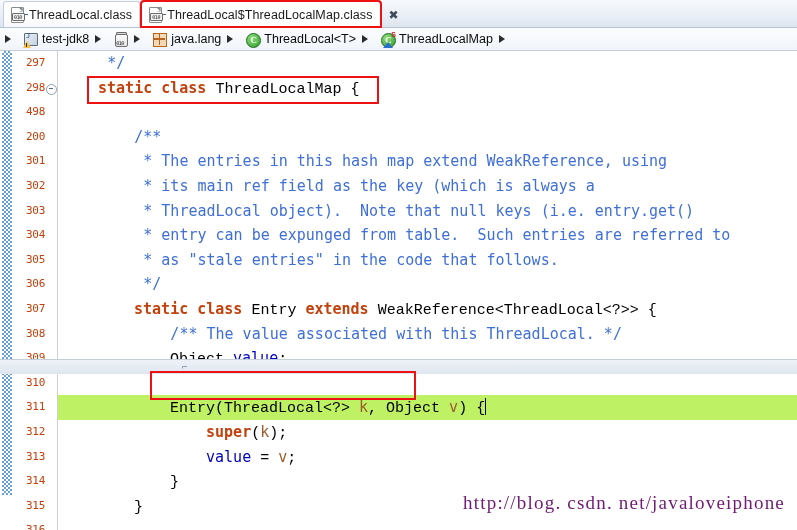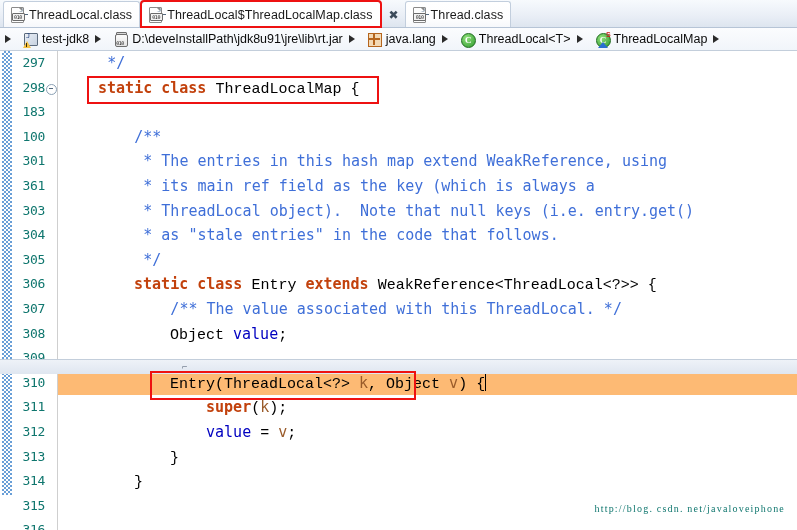--- a/index.html
+++ b/index.html
@@ -125,56 +125,56 @@
     background-color:#ffffff;
     opacity:.85;
   }
   .gutter{
     width:45px;flex:0 0 45px;background:#ffffff;
     border-right:1px solid #cfcfcf;position:relative;
     font-family:"DejaVu Sans Mono",monospace;
   }
   .lnum{
     height:24.6px;line-height:24.6px;text-align:right;padding-right:12px;
-    font-size:13px;color:#0f766e;letter-spacing:-.3px;position:relative;
+    font-size:11px;color:#c2410c;letter-spacing:-.3px;position:relative;
   }
   .fold{
     position:absolute;right:0px;top:8px;width:9px;height:9px;
     border:1px solid #8aa0b4;border-radius:50%;background:#ffffff;
   }
   .fold:after{
     content:"";position:absolute;left:1.5px;top:3px;width:4px;height:1px;background:#53697e;
   }
   .code{
     position:relative;flex:1;background:#ffffff;overflow:hidden;
     font-family:"DejaVu Sans Mono",monospace;font-size:15px;
   }
   .ln{
     height:24.6px;line-height:24.6px;white-space:pre;padding-left:4px;
     position:relative;
   }
-  .ln.cur{background:#fdba74;}
+  .ln.cur{background:#bef264;}
   .kw{color:#c2410c;font-weight:bold;}
   .cmt{color:#3f6fd8;}
   .plain{color:#000000;font-family:Liberation Mono, monospace;}
   .param{color:#9a5b2a;}
   .fld{color:#0000c0;}
   .caret{
     display:inline-block;width:0;border-left:1.4px solid #000;height:17px;
     vertical-align:-3px;margin-left:0px;
   }
 
   
   .redbox{
     position:absolute;border:2.3px solid #ee1111;pointer-events:none;z-index:5;
   }
 
   .watermark{
     position:absolute;right:12px;bottom:18px;
-    font-family:"Liberation Serif",serif;font-size:10px;color:#0f766e;
+    font-family:"Liberation Serif",serif;font-size:19px;color:#701a75;
     letter-spacing:1.2px;white-space:nowrap;
   }
   .statusbar{
     position:absolute;left:0;bottom:0;width:797px;height:14px;
     background:linear-gradient(180deg,#eef2f8,#dfe6f0);
     border-top:1px solid #c3cedb;
   }
   .statusbar .hdl{
     position:absolute;left:182px;top:2px;font-size:9px;color:#7b8798;
     font-family:"DejaVu Sans Mono",monospace;
@@ -202,28 +202,20 @@
           <span class="fold"></span>
           <span class="bits">010</span>
       </span>
       <span class="tab-label">ThreadLocal$ThreadLocalMap.class</span>
     </div>
 
     <div style="display:flex;align-items:center;height:25px;padding:0 6px 0 4px;">
       <span class="tab-close">✖</span>
     </div>
 
-    <div class="tab">
-      <span class="clsicon">
-        <span class="pg"></span>
-          <span class="fold"></span>
-          <span class="bits">010</span>
-      </span>
-      <span class="tab-label">Thread.class</span>
-    </div>
   </div>
 
   <div class="breadcrumb">
 
     <span class="arrow"></span>
     <span class="crumb">
       <span class="bcicon ic-proj">
         <span class="p1"></span>
           <span class="p2">J</span>
           <span class="warn"></span>
@@ -232,21 +224,20 @@
       <span>test-jdk8</span>
     </span>
 
     <span class="arrow"></span>
     <span class="crumb">
       <span class="bcicon ic-jar">
         <span class="lid"></span>
           <span class="body"></span>
           <span class="num">010</span>
       </span>
-      <span>D:\deveInstallPath\jdk8u91\jre\lib\rt.jar</span>
     </span>
 
     <span class="arrow"></span>
     <span class="crumb">
       <span class="bcicon ic-pkg">
         <span class="grid"></span>
           <span class="vl"></span>
           <span class="hl"></span>
       </span>
       <span>java.lang</span>
@@ -275,24 +266,24 @@
 
   <div class="editor">
 
     <div class="changebar">
       <div class="hatch"></div>
     </div>
 
     <div class="gutter" id="gutter">
         <div class="lnum">297</div>
         <div class="lnum">298<span class="fold"></span></div>
-        <div class="lnum">183</div>
-        <div class="lnum">100</div>
+        <div class="lnum">498</div>
+        <div class="lnum">200</div>
         <div class="lnum">301</div>
-        <div class="lnum">361</div>
+        <div class="lnum">302</div>
         <div class="lnum">303</div>
         <div class="lnum">304</div>
         <div class="lnum">305</div>
         <div class="lnum">306</div>
         <div class="lnum">307</div>
         <div class="lnum">308</div>
         <div class="lnum">309</div>
         <div class="lnum">310</div>
         <div class="lnum">311</div>
         <div class="lnum">312</div>
@@ -303,20 +294,21 @@
       </div>
 
     <div class="code" id="code">
         <div class="ln"><span class="cmt">     */</span></div>
         <div class="ln"><span class="plain">    </span><span class="kw">static class </span><span class="plain">ThreadLocalMap {</span></div>
         <div class="ln"><span class="plain"></span></div>
         <div class="ln"><span class="cmt">        /**</span></div>
         <div class="ln"><span class="cmt">         * The entries in this hash map extend WeakReference, using</span></div>
         <div class="ln"><span class="cmt">         * its main ref field as the key (which is always a</span></div>
         <div class="ln"><span class="cmt">         * ThreadLocal object).  Note that null keys (i.e. entry.get()</span></div>
+        <div class="ln"><span class="cmt">         * entry can be expunged from table.  Such entries are referred to</span></div>
         <div class="ln"><span class="cmt">         * as "stale entries" in the code that follows.</span></div>
         <div class="ln"><span class="cmt">         */</span></div>
         <div class="ln"><span class="plain">        </span><span class="kw">static class </span><span class="plain">Entry </span><span class="kw">extends </span><span class="plain">WeakReference&lt;ThreadLocal&lt;?&gt;&gt; {</span></div>
         <div class="ln"><span class="cmt">            /** The value associated with this ThreadLocal. */</span></div>
         <div class="ln"><span class="plain">            Object </span><span class="fld">value</span><span class="plain">;</span></div>
         <div class="ln"><span class="plain"></span></div>
         <div class="ln cur"><span class="plain">            Entry(ThreadLocal&lt;?&gt; </span><span class="param">k</span><span class="plain">, Object </span><span class="param">v</span><span class="plain">) {</span><span class="caret"></span></div>
         <div class="ln"><span class="plain">                </span><span class="kw">super</span><span class="plain">(</span><span class="param">k</span><span class="plain">);</span></div>
         <div class="ln"><span class="plain">                </span><span class="fld">value </span><span class="plain">= </span><span class="param">v</span><span class="plain">;</span></div>
         <div class="ln"><span class="plain">            }</span></div>

